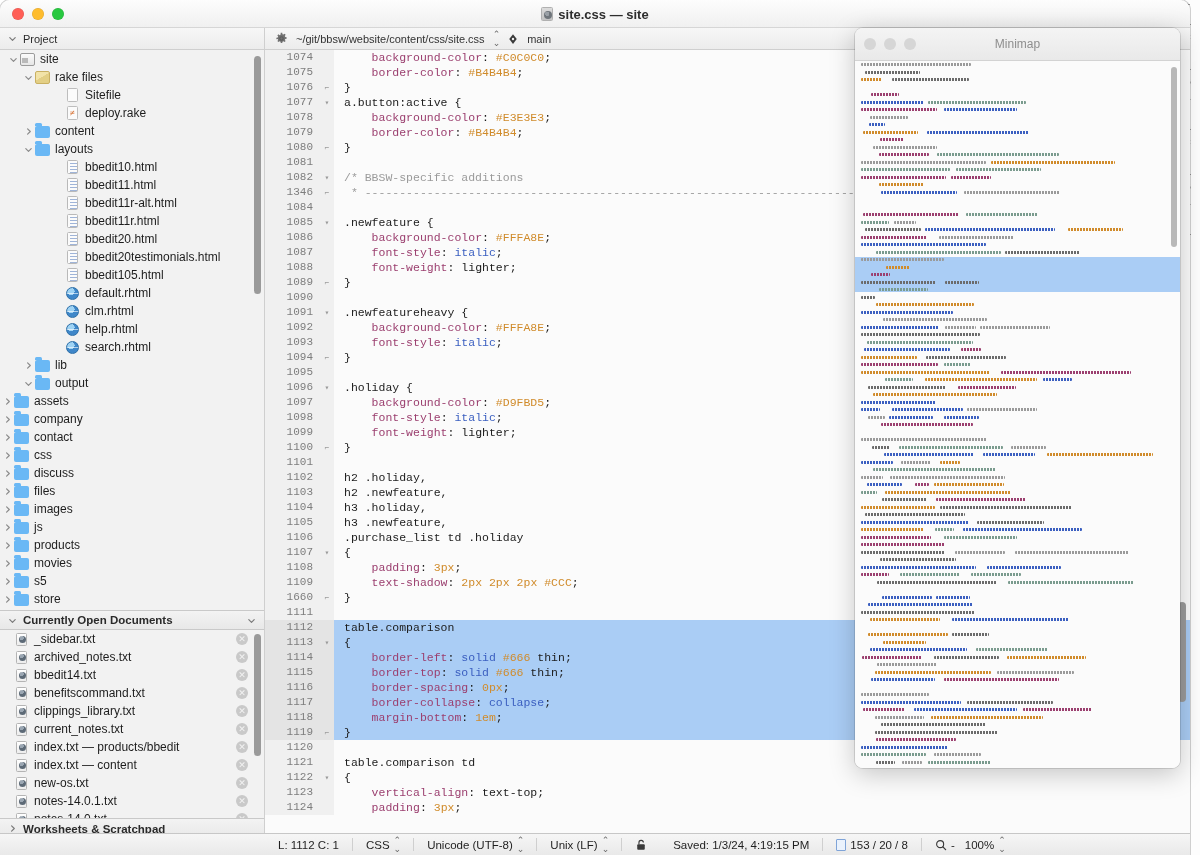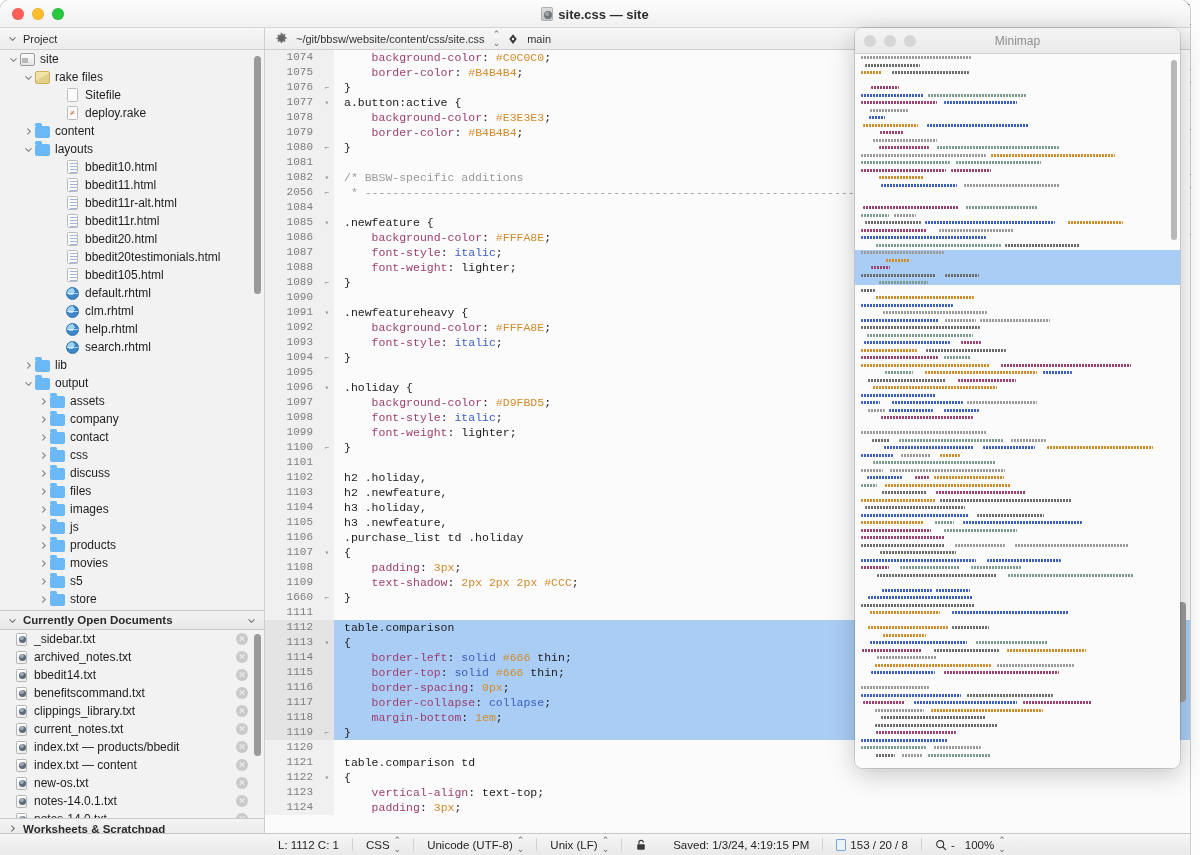--- a/index.html
+++ b/index.html
@@ -175,21 +175,21 @@
     border: 1px solid #b4b4b4; border-radius: 1.5px;
   }
   .ico.bbdoc::after{
     content:""; position:absolute; left:1.5px; top:2.5px; width:7px; height:7px;
     border-radius:50%;
     background: radial-gradient(circle at 38% 33%, #9aa6b2 0 32%, #5d6a77 33% 100%);
   }
 
   .indent1 { padding-left: 6px; }
   .indent2 { padding-left: 21px; }
-  .indent3 { padding-left: 36px; }
+  .indent3 { }
   .indent4 { padding-left: 51px; }
   .sb-thumb {
     position: absolute; right: 3px; width: 7px; border-radius: 4px;
     background: #9a9a9a;
   }
 
   
   #open-docs-head {
     height: 20px; display: flex; align-items: center; gap: 5px;
     padding: 0 8px;
@@ -289,21 +289,21 @@
 
   
   #minimap {
     position: absolute; left: 855px; top: 28px; width: 325px; height: 740px;
     background: #fbfbfb;
     border-radius: 8px;
     box-shadow: 0 6px 26px rgba(0,0,0,.22), 0 0 0 1px rgba(0,0,0,.12);
     overflow: hidden;
   }
   #mm-title {
-    height: 26px; background: linear-gradient(#f4f4f4,#e9e9e9);
+    height: 33px; background: linear-gradient(#f4f4f4,#e9e9e9);
     border-bottom: 1px solid #d3d3d3;
     display:flex; align-items:center; position:relative;
   }
   #mm-title .lights { margin-left: 9px; }
   #mm-title .light { background:#d6d6d6 !important; box-shadow:none; }
   #mm-title .mm-label {
     position:absolute; left:0; right:0; text-align:center;
     font-size: 12px; color:#8e8e8e;
   }
   #mm-body { position:relative; height: 714px; background:#fbfbfb; overflow:hidden; }
@@ -729,21 +729,21 @@
         <div id="code-lines">
             <div class="cline"><span class="gutter">1074</span><span class="fold"></span><span class="code"><span class="kw">    </span><span class="prop">background-color</span><span class="kw">: </span><span class="hex">#C0C0C0</span><span class="kw">;</span></span></div>
             <div class="cline"><span class="gutter">1075</span><span class="fold"></span><span class="code"><span class="kw">    </span><span class="prop">border-color</span><span class="kw">: </span><span class="hex">#B4B4B4</span><span class="kw">;</span></span></div>
             <div class="cline"><span class="gutter">1076</span><span class="fold">⌐</span><span class="code"><span class="kw">}</span></span></div>
             <div class="cline"><span class="gutter">1077</span><span class="fold">▾</span><span class="code"><span class="kw">a.button:active {</span></span></div>
             <div class="cline"><span class="gutter">1078</span><span class="fold"></span><span class="code"><span class="kw">    </span><span class="prop">background-color</span><span class="kw">: </span><span class="hex">#E3E3E3</span><span class="kw">;</span></span></div>
             <div class="cline"><span class="gutter">1079</span><span class="fold"></span><span class="code"><span class="kw">    </span><span class="prop">border-color</span><span class="kw">: </span><span class="hex">#B4B4B4</span><span class="kw">;</span></span></div>
             <div class="cline"><span class="gutter">1080</span><span class="fold">⌐</span><span class="code"><span class="kw">}</span></span></div>
             <div class="cline"><span class="gutter">1081</span><span class="fold"></span><span class="code"></span></div>
             <div class="cline"><span class="gutter">1082</span><span class="fold">▾</span><span class="code"><span class="cmt">/* BBSW-specific additions</span></span></div>
-            <div class="cline"><span class="gutter">2056</span><span class="fold">⌐</span><span class="code"><span class="cmt"> * ------------------------------------------------------------------------ */</span></span></div>
+            <div class="cline"><span class="gutter">1346</span><span class="fold">⌐</span><span class="code"><span class="cmt"> * ------------------------------------------------------------------------ */</span></span></div>
             <div class="cline"><span class="gutter">1084</span><span class="fold"></span><span class="code"></span></div>
             <div class="cline"><span class="gutter">1085</span><span class="fold">▾</span><span class="code"><span class="kw">.newfeature {</span></span></div>
             <div class="cline"><span class="gutter">1086</span><span class="fold"></span><span class="code"><span class="kw">    </span><span class="prop">background-color</span><span class="kw">: </span><span class="hex">#FFFA8E</span><span class="kw">;</span></span></div>
             <div class="cline"><span class="gutter">1087</span><span class="fold"></span><span class="code"><span class="kw">    </span><span class="prop">font-style</span><span class="kw">: </span><span class="val">italic</span><span class="kw">;</span></span></div>
             <div class="cline"><span class="gutter">1088</span><span class="fold"></span><span class="code"><span class="kw">    </span><span class="prop">font-weight</span><span class="kw">: lighter;</span></span></div>
             <div class="cline"><span class="gutter">1089</span><span class="fold">⌐</span><span class="code"><span class="kw">}</span></span></div>
             <div class="cline"><span class="gutter">1090</span><span class="fold"></span><span class="code"></span></div>
             <div class="cline"><span class="gutter">1091</span><span class="fold">▾</span><span class="code"><span class="kw">.newfeatureheavy {</span></span></div>
             <div class="cline"><span class="gutter">1092</span><span class="fold"></span><span class="code"><span class="kw">    </span><span class="prop">background-color</span><span class="kw">: </span><span class="hex">#FFFA8E</span><span class="kw">;</span></span></div>
             <div class="cline"><span class="gutter">1093</span><span class="fold"></span><span class="code"><span class="kw">    </span><span class="prop">font-style</span><span class="kw">: </span><span class="val">italic</span><span class="kw">;</span></span></div>

